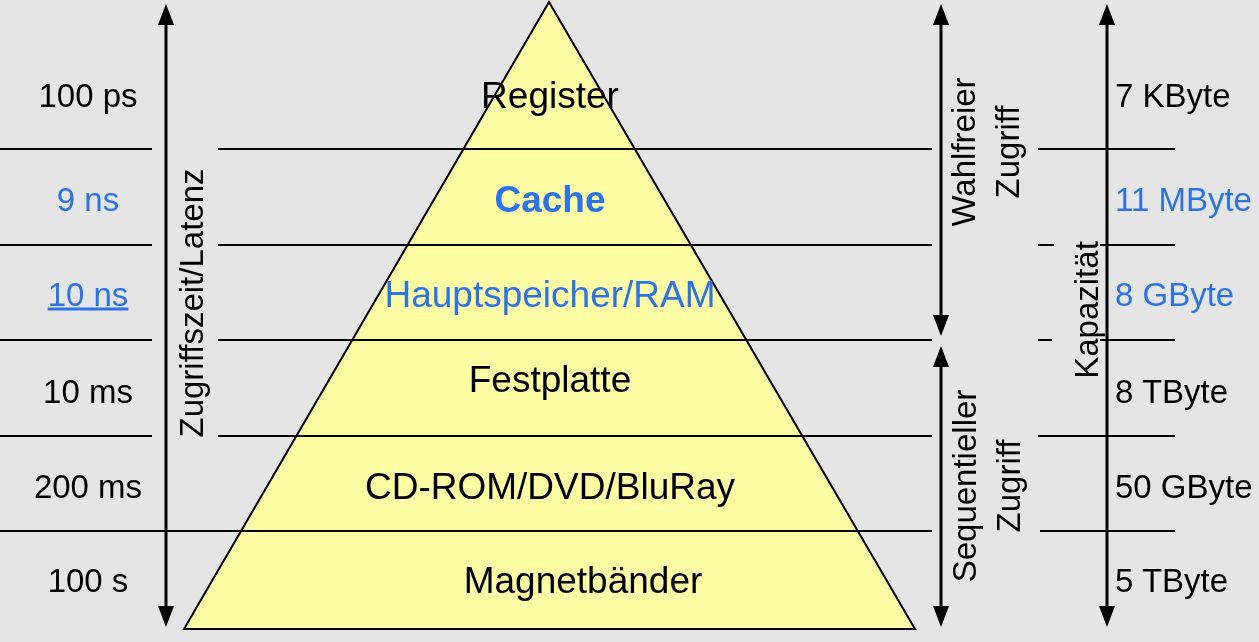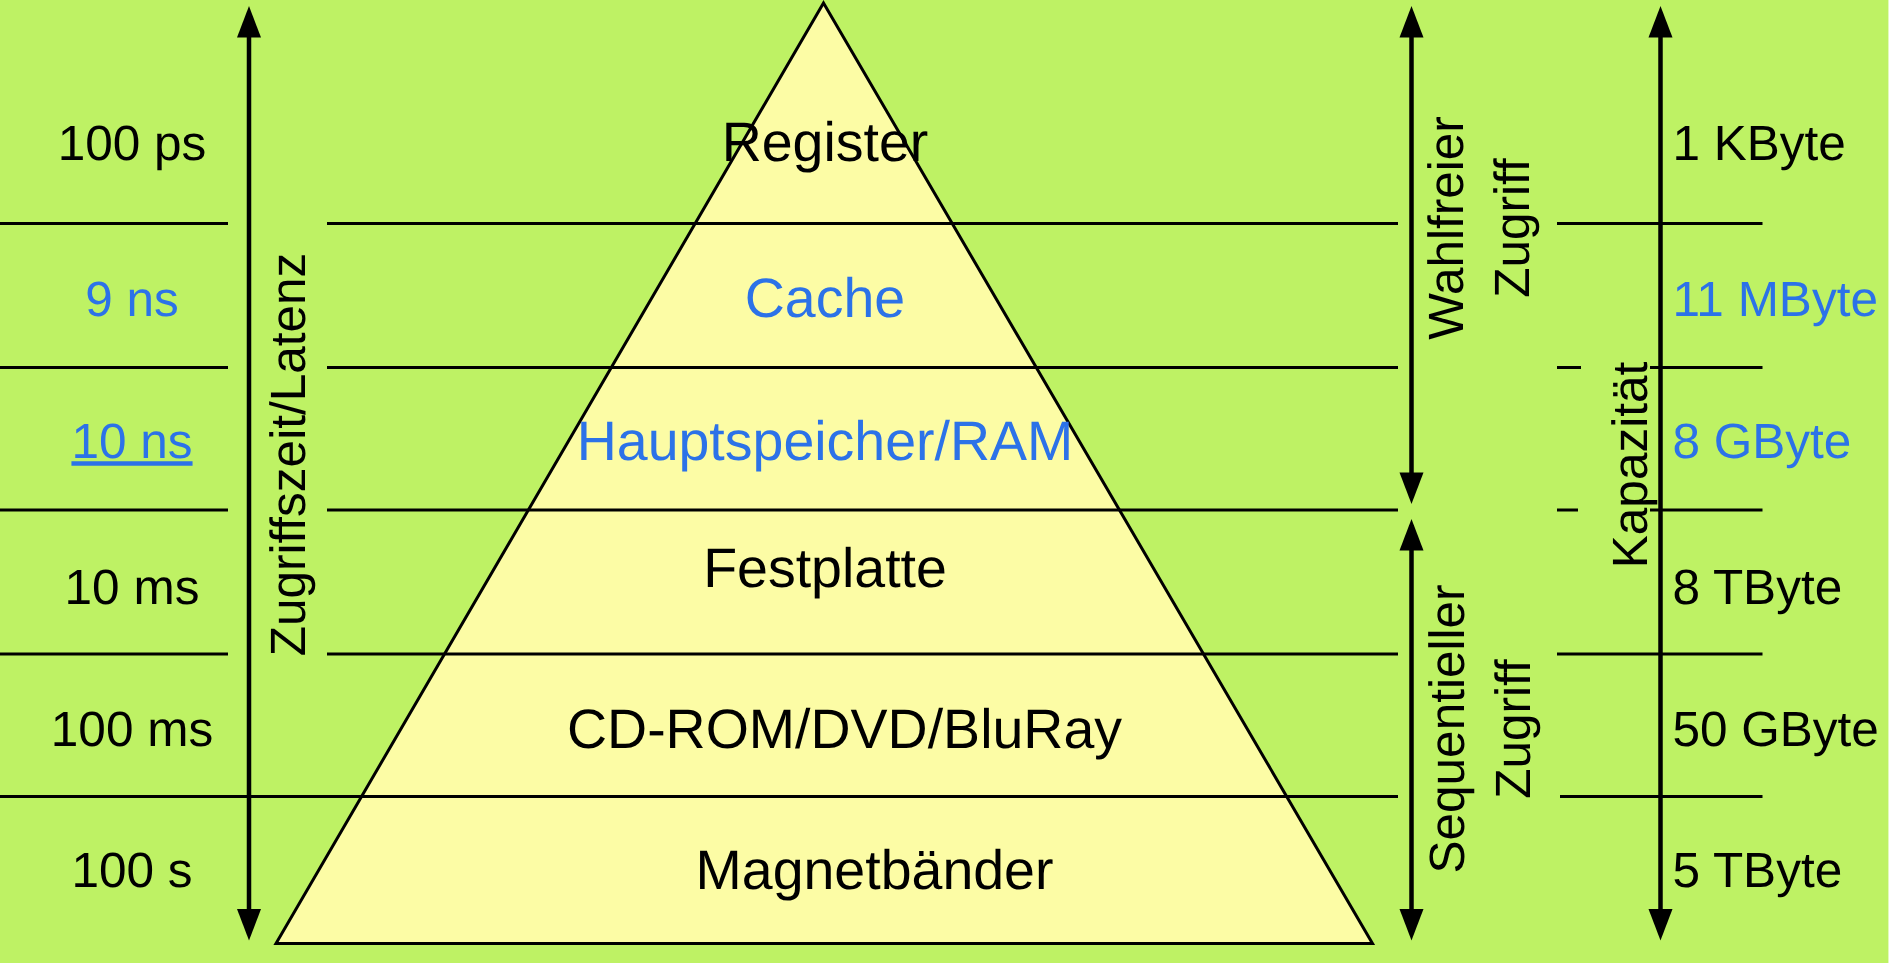--- a/index.html
+++ b/index.html
@@ -1,20 +1,20 @@
 <!DOCTYPE html>
 <html><head>
 <meta charset="utf-8">
 <style>
   html, body { margin: 0; padding: 0; background: #ffffff; }
   .stage {
     position: relative;
     width: 1259px;
     height: 642px;
-    background: #bef264;
+    background: #e5e5e5;
     font-family: "Liberation Sans", sans-serif;
     color: #000;
     overflow: hidden;
   }
   .pyr-svg { position: absolute; left: 0; top: 0; z-index: 1; }
   .hline { position: absolute; height: 2px; background: #000; z-index: 2; }
   .time-label {
     position: absolute; left: 20px; width: 136px;
     text-align: center; font-size: 33px; line-height: 1;
     transform: translateY(-50%); z-index: 3; white-space: nowrap;
@@ -71,32 +71,32 @@
       <div class="hline" style="top: 435px; left: 0px; width: 152px; background: rgb(0, 0, 0);"></div>
       <div class="hline" style="top: 435px; left: 218px; width: 714px; background: rgb(0, 0, 0);"></div>
       <div class="hline" style="top: 435px; left: 1038px; width: 137px; background: rgb(0, 0, 0);"></div>
       <div class="hline" style="top: 530px; left: 0px; width: 932px; background: rgb(0, 0, 0);"></div>
       <div class="hline" style="top: 530px; left: 1040px; width: 135px; background: rgb(0, 0, 0);"></div>
     </div>
 
   <div id="rows">
       <div class="time-label" style="top: 95px; color: rgb(0, 0, 0);">100 ps</div>
       <div class="level-label" style="top: 95px; color: rgb(0, 0, 0);">Register</div>
-      <div class="cap-label" style="top: 95px; color: rgb(0, 0, 0);">1 KByte</div>
+      <div class="cap-label" style="top: 95px; color: rgb(0, 0, 0);">7 KByte</div>
       <div class="time-label" style="top: 199px; color: rgb(44, 114, 232);">9 ns</div>
-      <div class="level-label" style="top: 199px; color: rgb(44, 114, 232);">Cache</div>
+      <div class="level-label" style="top: 199px; color: rgb(44, 114, 232); font-weight: bold;">Cache</div>
       <div class="cap-label" style="top: 199px; color: rgb(44, 114, 232);">11 MByte</div>
       <div class="time-label" style="top: 294px; color: rgb(44, 114, 232); text-decoration: underline;">10 ns</div>
       <div class="level-label" style="top: 294px; color: rgb(44, 114, 232);">Hauptspeicher/RAM</div>
       <div class="cap-label" style="top: 294px; color: rgb(44, 114, 232);">8 GByte</div>
       <div class="time-label" style="top: 391px; color: rgb(0, 0, 0);">10 ms</div>
       <div class="level-label" style="top: 379px; color: rgb(0, 0, 0);">Festplatte</div>
       <div class="cap-label" style="top: 391px; color: rgb(0, 0, 0);">8 TByte</div>
-      <div class="time-label" style="top: 486px; color: rgb(0, 0, 0);">100 ms</div>
-      <div class="level-label" style="top: 486px; color: rgb(0, 0, 0); margin-left: 13px;">CD-ROM/DVD/BluRay</div>
+      <div class="time-label" style="top: 486px; color: rgb(0, 0, 0);">200 ms</div>
+      <div class="level-label" style="top: 486px; color: rgb(0, 0, 0);">CD-ROM/DVD/BluRay</div>
       <div class="cap-label" style="top: 486px; color: rgb(0, 0, 0);">50 GByte</div>
       <div class="time-label" style="top: 580px; color: rgb(0, 0, 0);">100 s</div>
       <div class="level-label" style="top: 580px; color: rgb(0, 0, 0); margin-left: 33px;">Magnetbänder</div>
       <div class="cap-label" style="top: 580px; color: rgb(0, 0, 0);">5 TByte</div>
     </div>
 
   <div class="rot" style="left:192px; top:303px;">Zugriffszeit/Latenz</div>
 
   <div class="rot" style="left:986px; top:152px;">
     <span>Wahlfreier</span>

